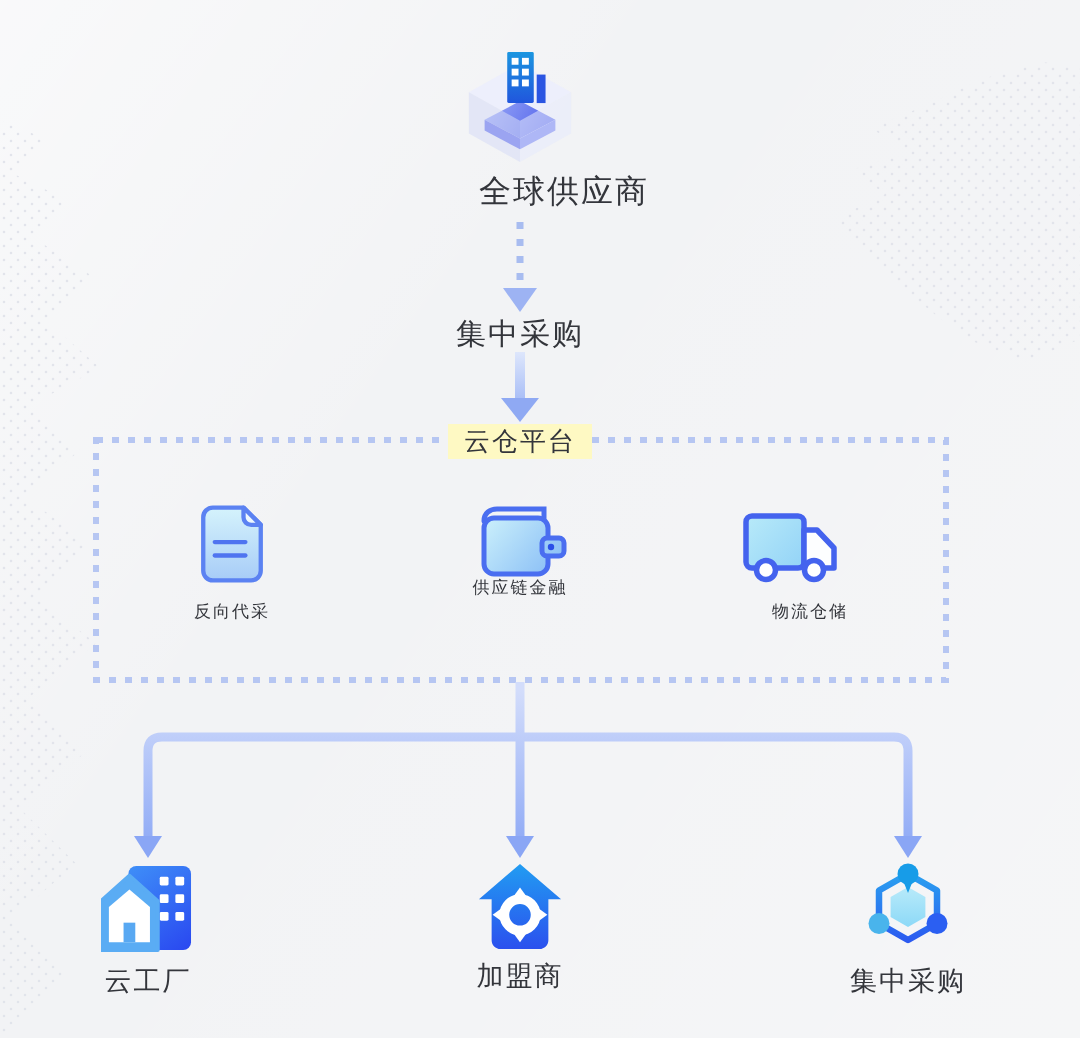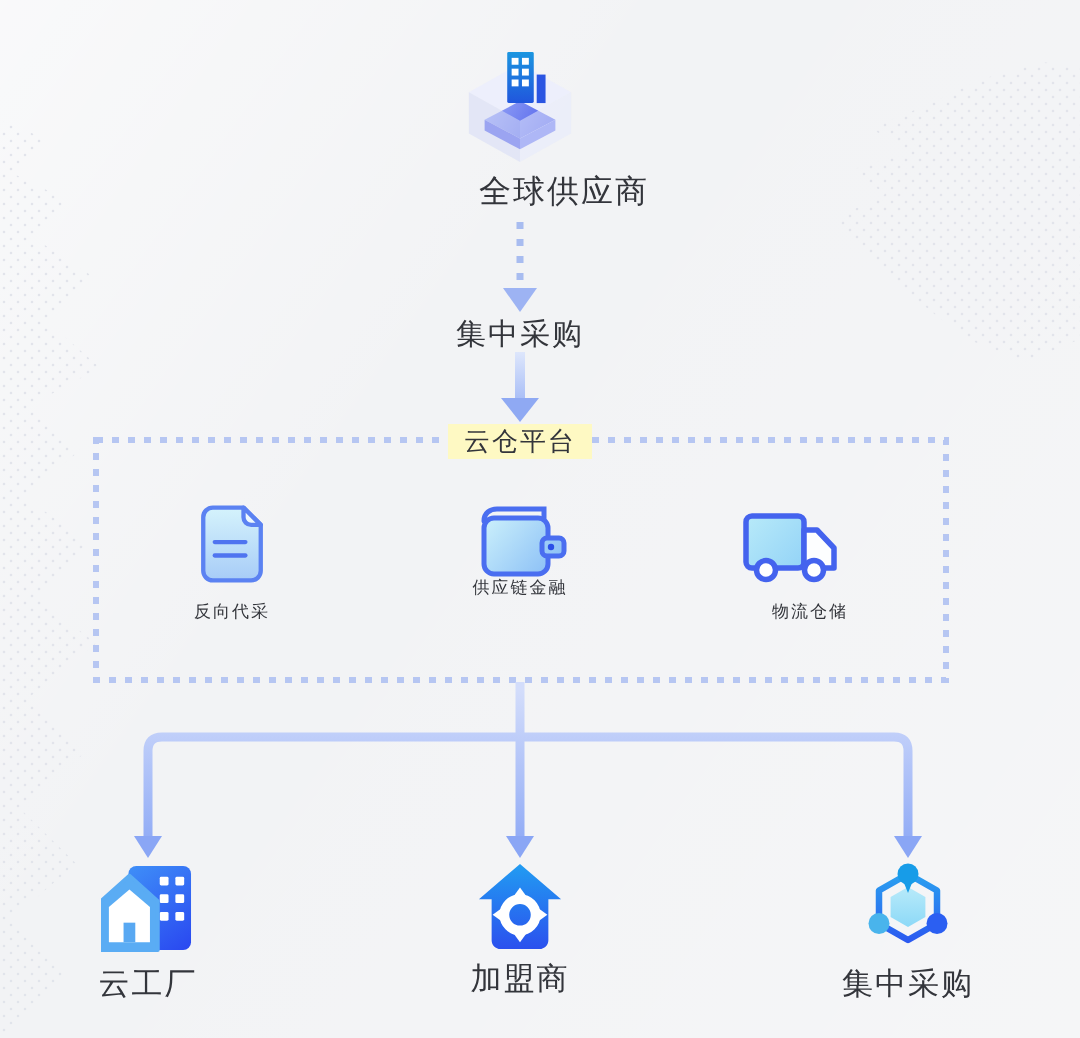--- a/index.html
+++ b/index.html
@@ -17,21 +17,21 @@
   .dots-right{left:836px;top:62px;width:246px;height:300px;
         clip-path:polygon(30% 30%,14% 22%,38% 14%,58% 6%,84% 0,100% 2%,100% 92%,78% 100%,52% 92%,34% 80%,14% 66%,0 52%,20% 44%,6% 36%);}
   .connectors{position:absolute;left:0;top:0;}
   .icon{position:absolute;line-height:0;}
   .lbl{position:absolute;transform:translateX(-50%);color:#33353b;font-weight:500;
        white-space:nowrap;letter-spacing:2px;}
   .lbl-top{font-size:32px;margin-left:44px;}
   .lbl-step{font-size:30px;}
   .lbl-title{font-size:26px;background:#fef9c3;padding:0 16px;}
   .lbl-item{font-size:17px;}
-  .lbl-out{font-size:31px;}
+  .lbl-out{font-size:27px;}
 </style>
 </head>
 <body>
 
 <div class="stage">
 
   <div class="dots dots-left"></div>
   <div class="dots dots-right"></div>
 
   <svg class="connectors" width="1080" height="1038" viewBox="0 0 1080 1038">

